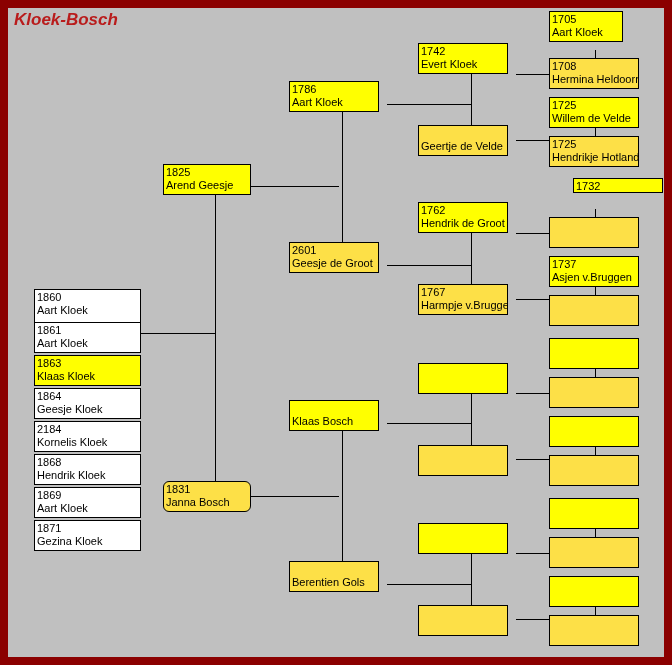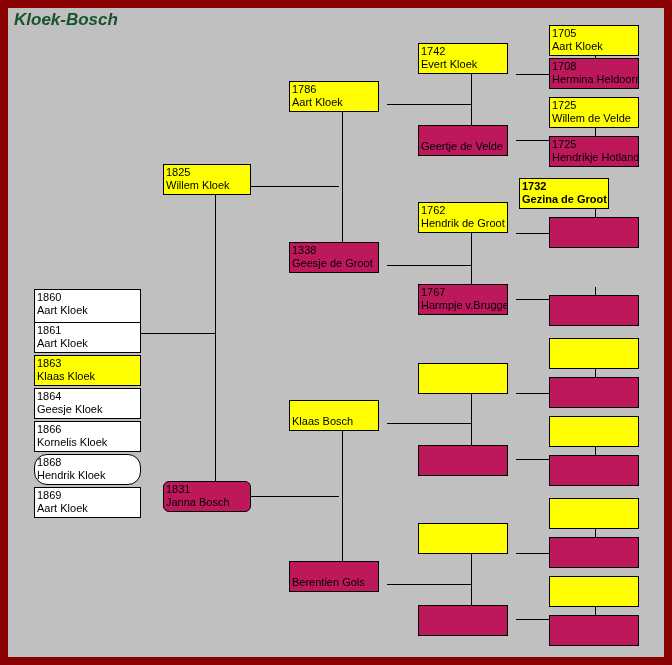--- a/index.html
+++ b/index.html
@@ -20,21 +20,21 @@
     overflow:hidden;
   }
 
   
   .title{
     position:absolute;
     left:6px;top:2px;
     font-size:17px;
     font-weight:bold;
     font-style:italic;
-    color:#14532d;
+    color:#b91c1c;
     letter-spacing:0px;
     white-space:nowrap;
     text-align:center;
   }
 
   
   .ln{position:absolute;background:#000;}
   .lnh{height:1px;}
   .lnv{width:1px;}
 
@@ -45,21 +45,21 @@
     border:1px solid #000;
     font-size:11px;
     line-height:13px;
     color:#000;
     overflow:hidden;
     padding:1px 0 0 2px;
   }
   .box .yr{display:block;height:13px;white-space:nowrap;}
   .box .nm{display:block;height:13px;white-space:nowrap;}
   .m{background:#ffff00;}
-  .f{background:#be185d;}
+  .f{background:#fde047;}
   .w{background:#ffffff;}
   .hl{background:#ffff00;}
 </style>
 </head>
 <body>
 
 <div id="chart">
   <div id="canvas">
 
     <div class="title">Kloek-Bosch</div>
@@ -117,47 +117,51 @@
     </div>
     <div class="box hl" style="left:26px;top:347px;width:107px;height:31px;">
       <span class="yr">1863</span>
       <span class="nm">Klaas Kloek</span>
     </div>
     <div class="box w" style="left:26px;top:380px;width:107px;height:31px;">
       <span class="yr">1864</span>
       <span class="nm">Geesje Kloek</span>
     </div>
     <div class="box w" style="left:26px;top:413px;width:107px;height:31px;">
-      <span class="yr">1866</span>
+      <span class="yr">2184</span>
       <span class="nm">Kornelis Kloek</span>
     </div>
-    <div class="box w" style="left:26px;top:446px;width:107px;height:31px;border-radius:13px;">
+    <div class="box w" style="left:26px;top:446px;width:107px;height:31px;">
       <span class="yr">1868</span>
       <span class="nm">Hendrik Kloek</span>
     </div>
     <div class="box w" style="left:26px;top:479px;width:107px;height:31px;">
       <span class="yr">1869</span>
       <span class="nm">Aart Kloek</span>
     </div>
+    <div class="box w" style="left:26px;top:512px;width:107px;height:31px;">
+      <span class="yr">1871</span>
+      <span class="nm">Gezina Kloek</span>
+    </div>
 
     <div class="box m" style="left:155px;top:156px;width:88px;height:31px;">
       <span class="yr">1825</span>
-      <span class="nm">Willem Kloek</span>
+      <span class="nm">Arend Geesje</span>
     </div>
     <div class="box f" style="left:155px;top:473px;width:88px;height:31px;border-radius:6px;">
       <span class="yr">1831</span>
       <span class="nm">Janna Bosch</span>
     </div>
 
     <div class="box m" style="left:281px;top:73px;width:90px;height:31px;">
       <span class="yr">1786</span>
       <span class="nm">Aart Kloek</span>
     </div>
     <div class="box f" style="left:281px;top:234px;width:90px;height:31px;">
-      <span class="yr">1338</span>
+      <span class="yr">2601</span>
       <span class="nm">Geesje de Groot</span>
     </div>
     <div class="box f" style="left:281px;top:553px;width:90px;height:31px;">
       <span class="yr"></span>
       <span class="nm">Berentien Gols</span>
     </div>
     <div class="box m" style="left:281px;top:392px;width:90px;height:31px;">
       <span class="yr"></span>
       <span class="nm">Klaas Bosch</span>
     </div>
@@ -188,44 +192,48 @@
     </div>
     <div class="box m" style="left:410px;top:515px;width:90px;height:31px;">
       <span class="yr"></span>
       <span class="nm"></span>
     </div>
     <div class="box f" style="left:410px;top:597px;width:90px;height:31px;">
       <span class="yr"></span>
       <span class="nm"></span>
     </div>
 
-    <div class="box m" style="left:541px;top:17px;width:90px;height:31px;">
+    <div class="box m" style="left:541px;top:3px;width:74px;height:31px;">
       <span class="yr">1705</span>
       <span class="nm">Aart Kloek</span>
     </div>
     <div class="box f" style="left:541px;top:50px;width:90px;height:31px;">
       <span class="yr">1708</span>
       <span class="nm">Hermina Heldoorn</span>
     </div>
     <div class="box m" style="left:541px;top:89px;width:90px;height:31px;">
       <span class="yr">1725</span>
       <span class="nm">Willem de Velde</span>
     </div>
     <div class="box f" style="left:541px;top:128px;width:90px;height:31px;">
       <span class="yr">1725</span>
       <span class="nm">Hendrikje Hotland</span>
     </div>
-    <div class="box m" style="left:511px;top:170px;width:90px;height:31px;font-weight:bold;">
+    <div class="box m" style="left:565px;top:170px;width:90px;height:15px;">
       <span class="yr">1732</span>
       <span class="nm">Gezina de Groot</span>
     </div>
     <div class="box f" style="left:541px;top:209px;width:90px;height:31px;">
       <span class="yr"></span>
       <span class="nm"></span>
     </div>
+    <div class="box m" style="left:541px;top:248px;width:90px;height:31px;">
+      <span class="yr">1737</span>
+      <span class="nm">Asjen v.Bruggen</span>
+    </div>
     <div class="box f" style="left:541px;top:287px;width:90px;height:31px;">
       <span class="yr"></span>
       <span class="nm"></span>
     </div>
     <div class="box m" style="left:541px;top:330px;width:90px;height:31px;">
       <span class="yr"></span>
       <span class="nm"></span>
     </div>
     <div class="box f" style="left:541px;top:369px;width:90px;height:31px;">
       <span class="yr"></span>

